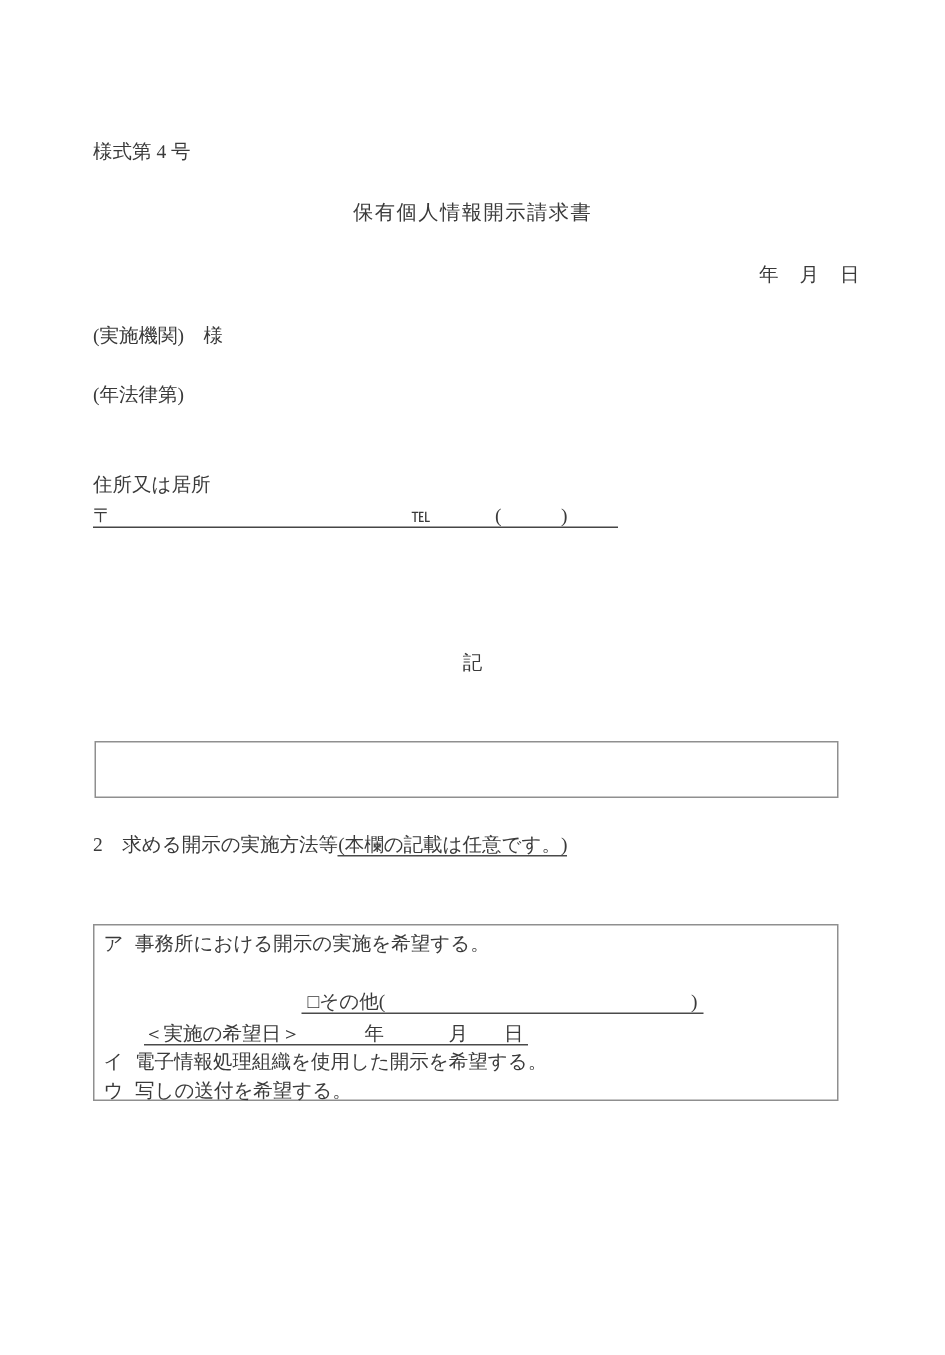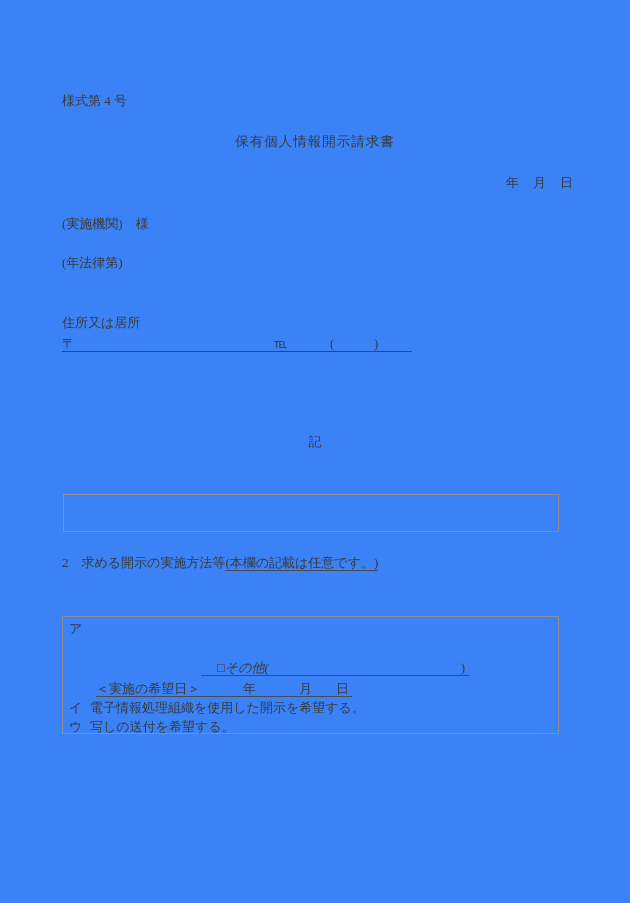--- a/index.html
+++ b/index.html
@@ -1,18 +1,18 @@
 <!DOCTYPE html>
 <html lang="ja"><head>
 <meta charset="utf-8">
 <style>
   html,body{margin:0;padding:0;}
   body{background:#e9e9e9;}
   .page{
-    position:relative;width:630px;height:903px;background:#3b82f6;
+    position:relative;width:630px;height:903px;background:#ffffff;
     font-family:"Liberation Serif","DejaVu Serif",serif;
     color:#3a3a3a;font-size:13px;overflow:hidden;
   }
   .abs{position:absolute;white-space:nowrap;line-height:14px;}
   .center{left:0;width:630px;text-align:center;}
   .uline{border-bottom:1px solid #4a4a4a;}
   .fillrow{position:absolute;border-bottom:1px solid #454545;height:14px;}
   .fillrow > span{position:absolute;top:0;line-height:14px;white-space:nowrap;}
   .box{position:absolute;border:1.5px solid #8f8f8f;}
   .para{position:absolute;line-height:20.5px;text-indent:13px;text-align:left;}
@@ -56,24 +56,25 @@
   </div>
 
   <div class="abs" style="left:62px;top:556px;">
     <span>2　求める開示の実施方法等</span><span class="uline">(本欄の記載は任意です。)</span>
   </div>
 
 
   <div class="box" style="left:62px;top:616px;width:495px;height:116px;">
 
     <span class="abs" style="left:6px;top:5px;">ア</span>
+    <span class="abs" style="left:27px;top:5px;">事務所における開示の実施を希望する。</span>
 
 
     <div class="fillrow" style="left:138px;top:44px;width:268px;border-bottom-color:#4a4a4a;">
-      <span style="left:16px;font-style:italic;">□その他(</span>
+      <span style="left:4px;">□その他(</span>
       <span style="right:4px;">)</span>
     </div>
 
     <div class="fillrow" style="left:33px;top:65px;width:256px;border-bottom-color:#4a4a4a;">
       <span style="left:0;">＜実施の希望日＞</span>
       <span style="left:147px;">年</span>
       <span style="left:203px;">月</span>
       <span style="left:240px;">日</span>
     </div>
 

